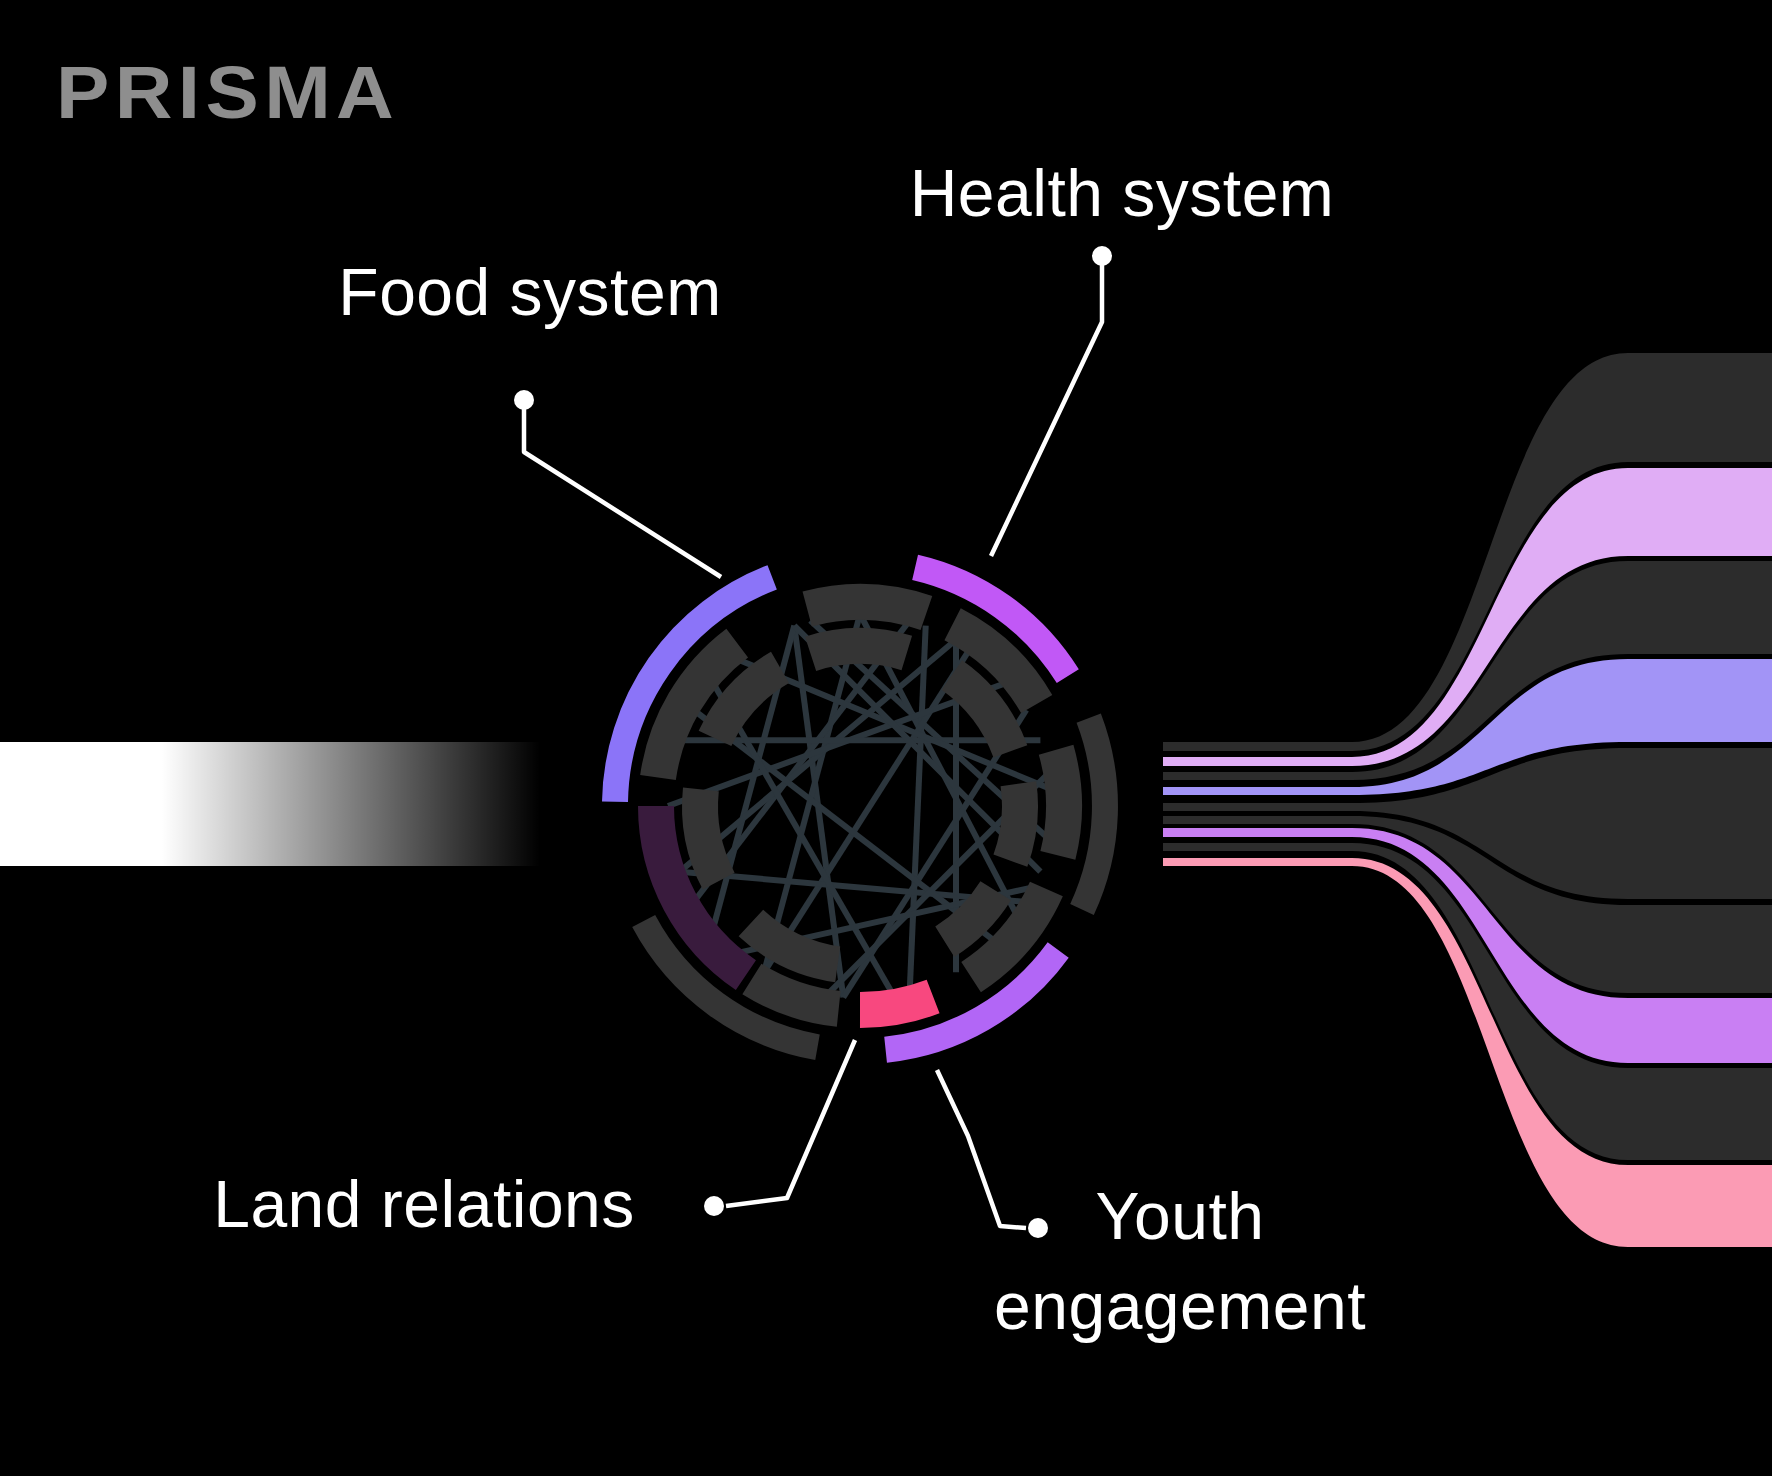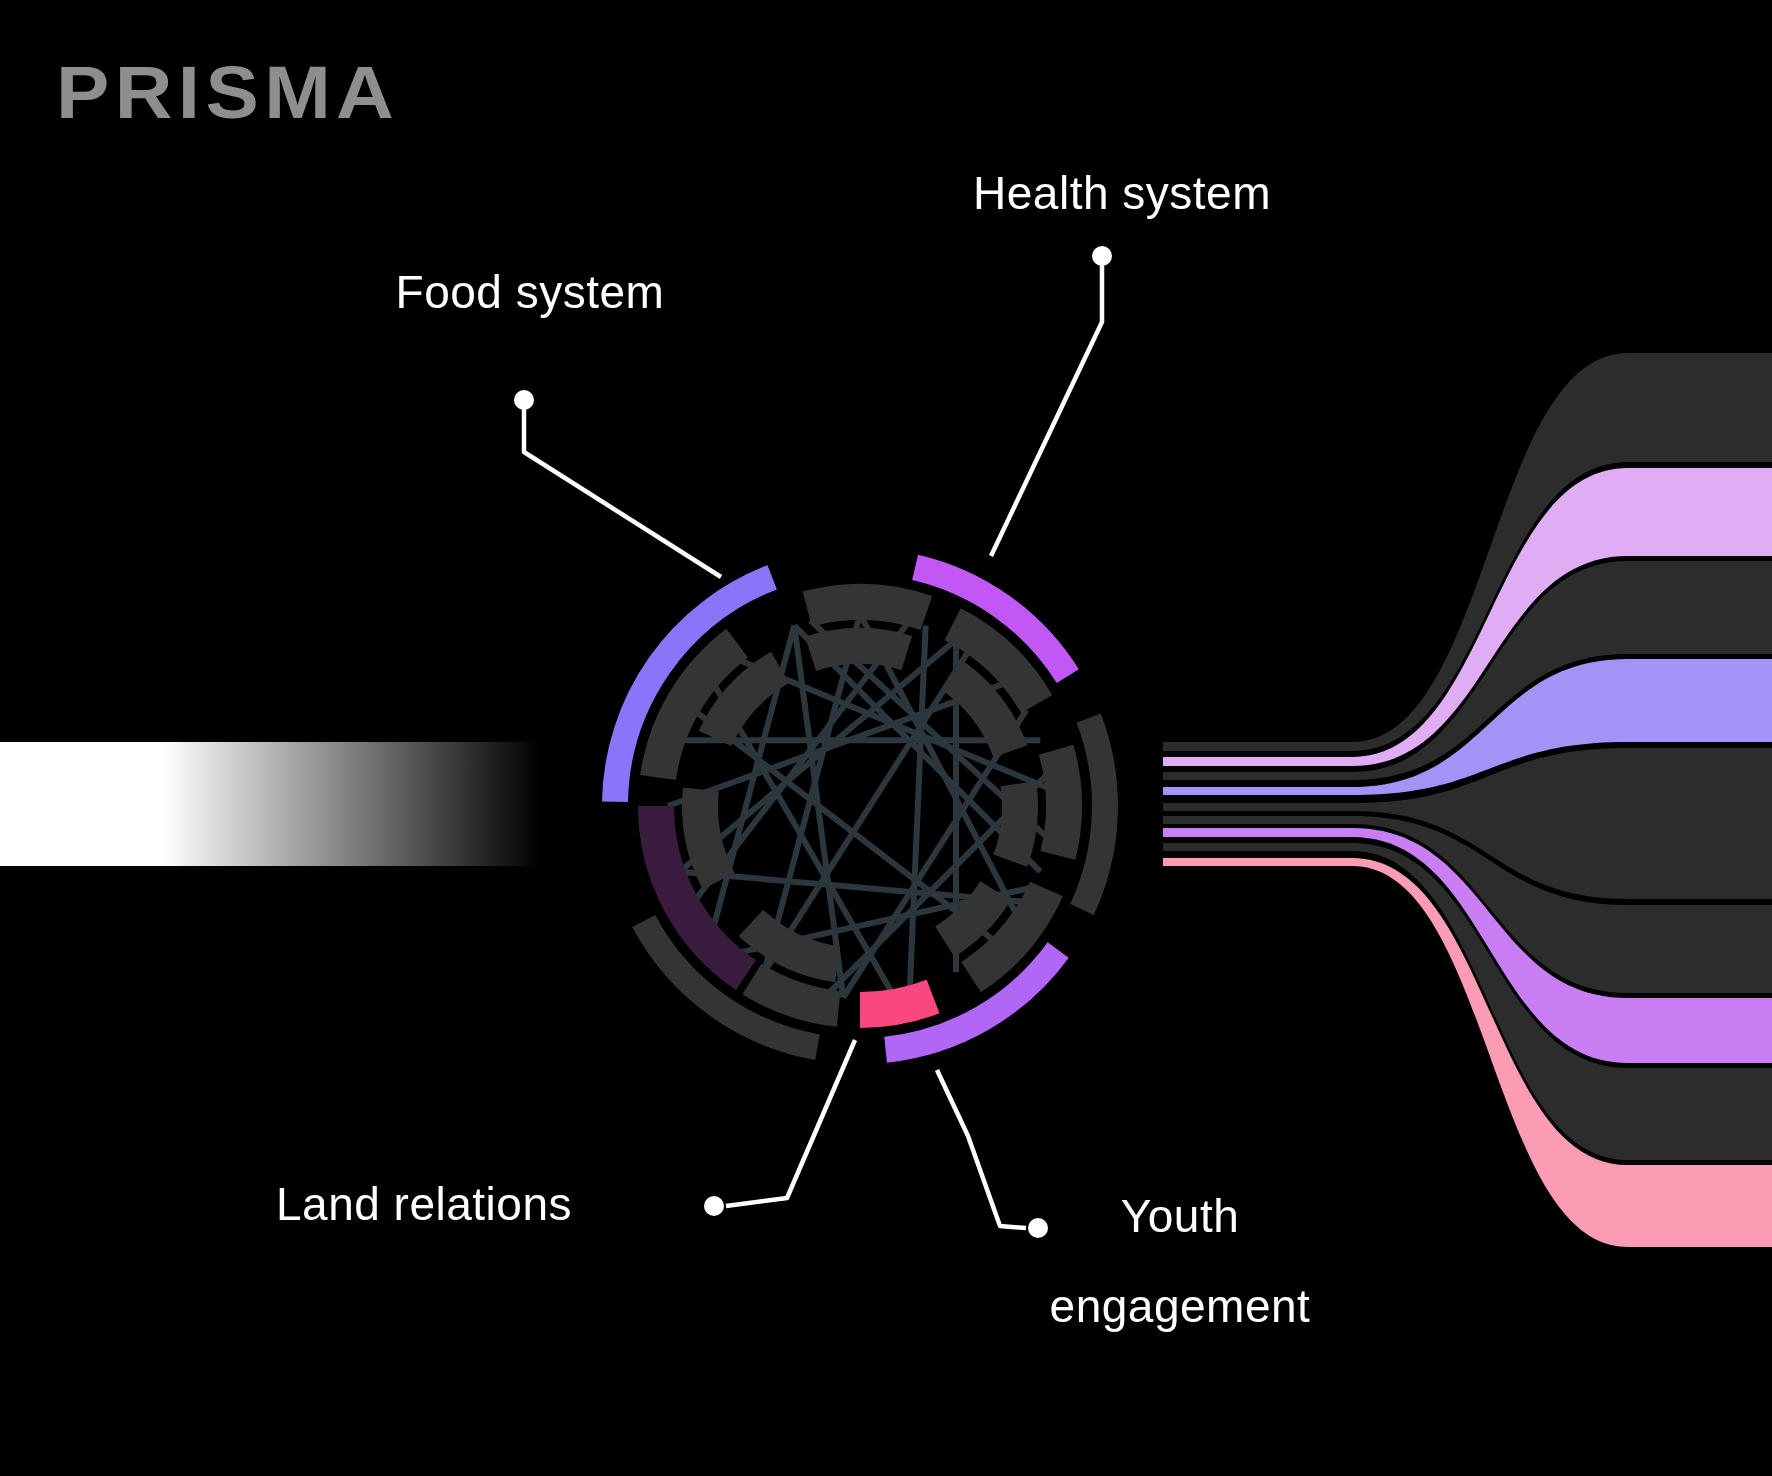--- a/index.html
+++ b/index.html
@@ -1,20 +1,20 @@
 <!DOCTYPE html>
 <html><head>
 <meta charset="utf-8">
 <style>
   html, body { margin: 0; padding: 0; background: #000; }
   body { width: 1772px; height: 1476px; overflow: hidden; position: relative;
          font-family: "Liberation Sans", sans-serif; }
   .stage { position: absolute; inset: 0; width: 1440px; height: 1476px; }
   svg#scene { position: absolute; left: 0; top: 0; }
-  .label { position: absolute; color: #fff; font-size: 46px; line-height: 1.0;
+  .label { position: absolute; color: #fff; font-size: 66px; line-height: 1.0;
            white-space: nowrap; transform: translate(-50%, -50%);
            letter-spacing: 0.5px; }
   .label.center { text-align: center; }
   .logo { position: absolute; left: 56px; top: 50px; color: #8e8e8e;
           font-size: 74px; font-weight: bold; letter-spacing: 5px;
           transform: scaleX(1.08); transform-origin: left center; }
 </style>
 </head>
 <body style="background: rgb(0, 0, 0);">
 

